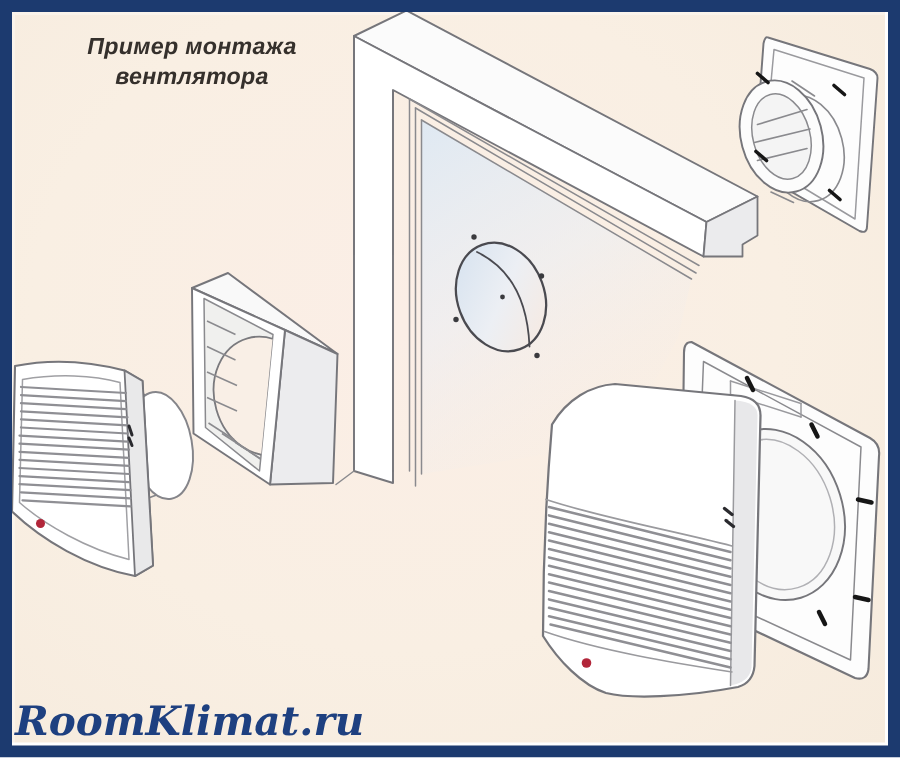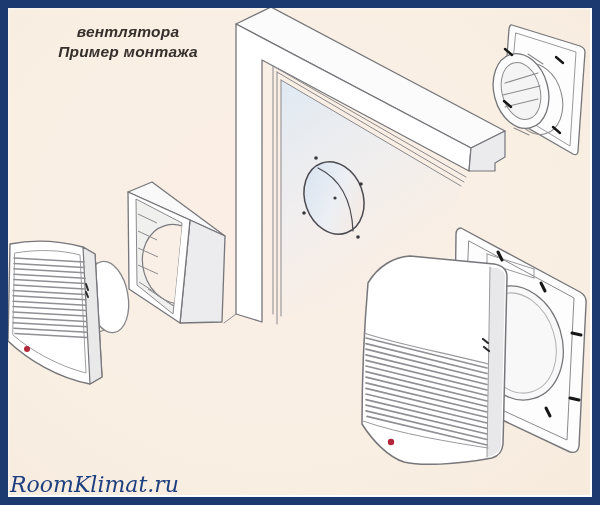--- a/index.html
+++ b/index.html
@@ -18,32 +18,32 @@
     position:absolute;left:30px;top:14px;width:180px;
     text-align:center;
     font-family:"Liberation Sans", sans-serif;
     font-weight:bold;font-style:italic;
     font-size:15.5px;line-height:20px;color:#35302c;
     letter-spacing:.2px;
   }
   .watermark{
     position:absolute;left:2px;bottom:0px;
     font-family:"DejaVu Serif", serif;
-    font-style:italic;font-weight:400;
-    font-size:22px;color:#1e4080;
+    font-style:italic;font-weight:700;
+    font-size:27px;color:#1e4080;
   }
 </style>
 </head>
 <body>
 
 <div class="frame">
 
   <div class="title">
+    <div>Пример монтажа</div>
     <div>вентлятора</div>
-    <div>Пример монтажа</div>
   </div>
 
   <svg class="diagram-svg" width="584" height="489" viewBox="8 8 584 489">
     <defs>
       <linearGradient id="glassGrad" gradientUnits="userSpaceOnUse" x1="290" y1="85" x2="430" y2="300">
         <stop offset="0" stop-opacity="0.95" stop-color="#dfe9f3"></stop>
         <stop offset="0.45" stop-color="#e9eef5" stop-opacity="0.55"></stop>
         <stop offset="1" stop-color="#f7ece4" stop-opacity="0"></stop>
       </linearGradient>
       <linearGradient id="holeGrad" gradientUnits="userSpaceOnUse" x1="306" y1="175" x2="360" y2="226">

